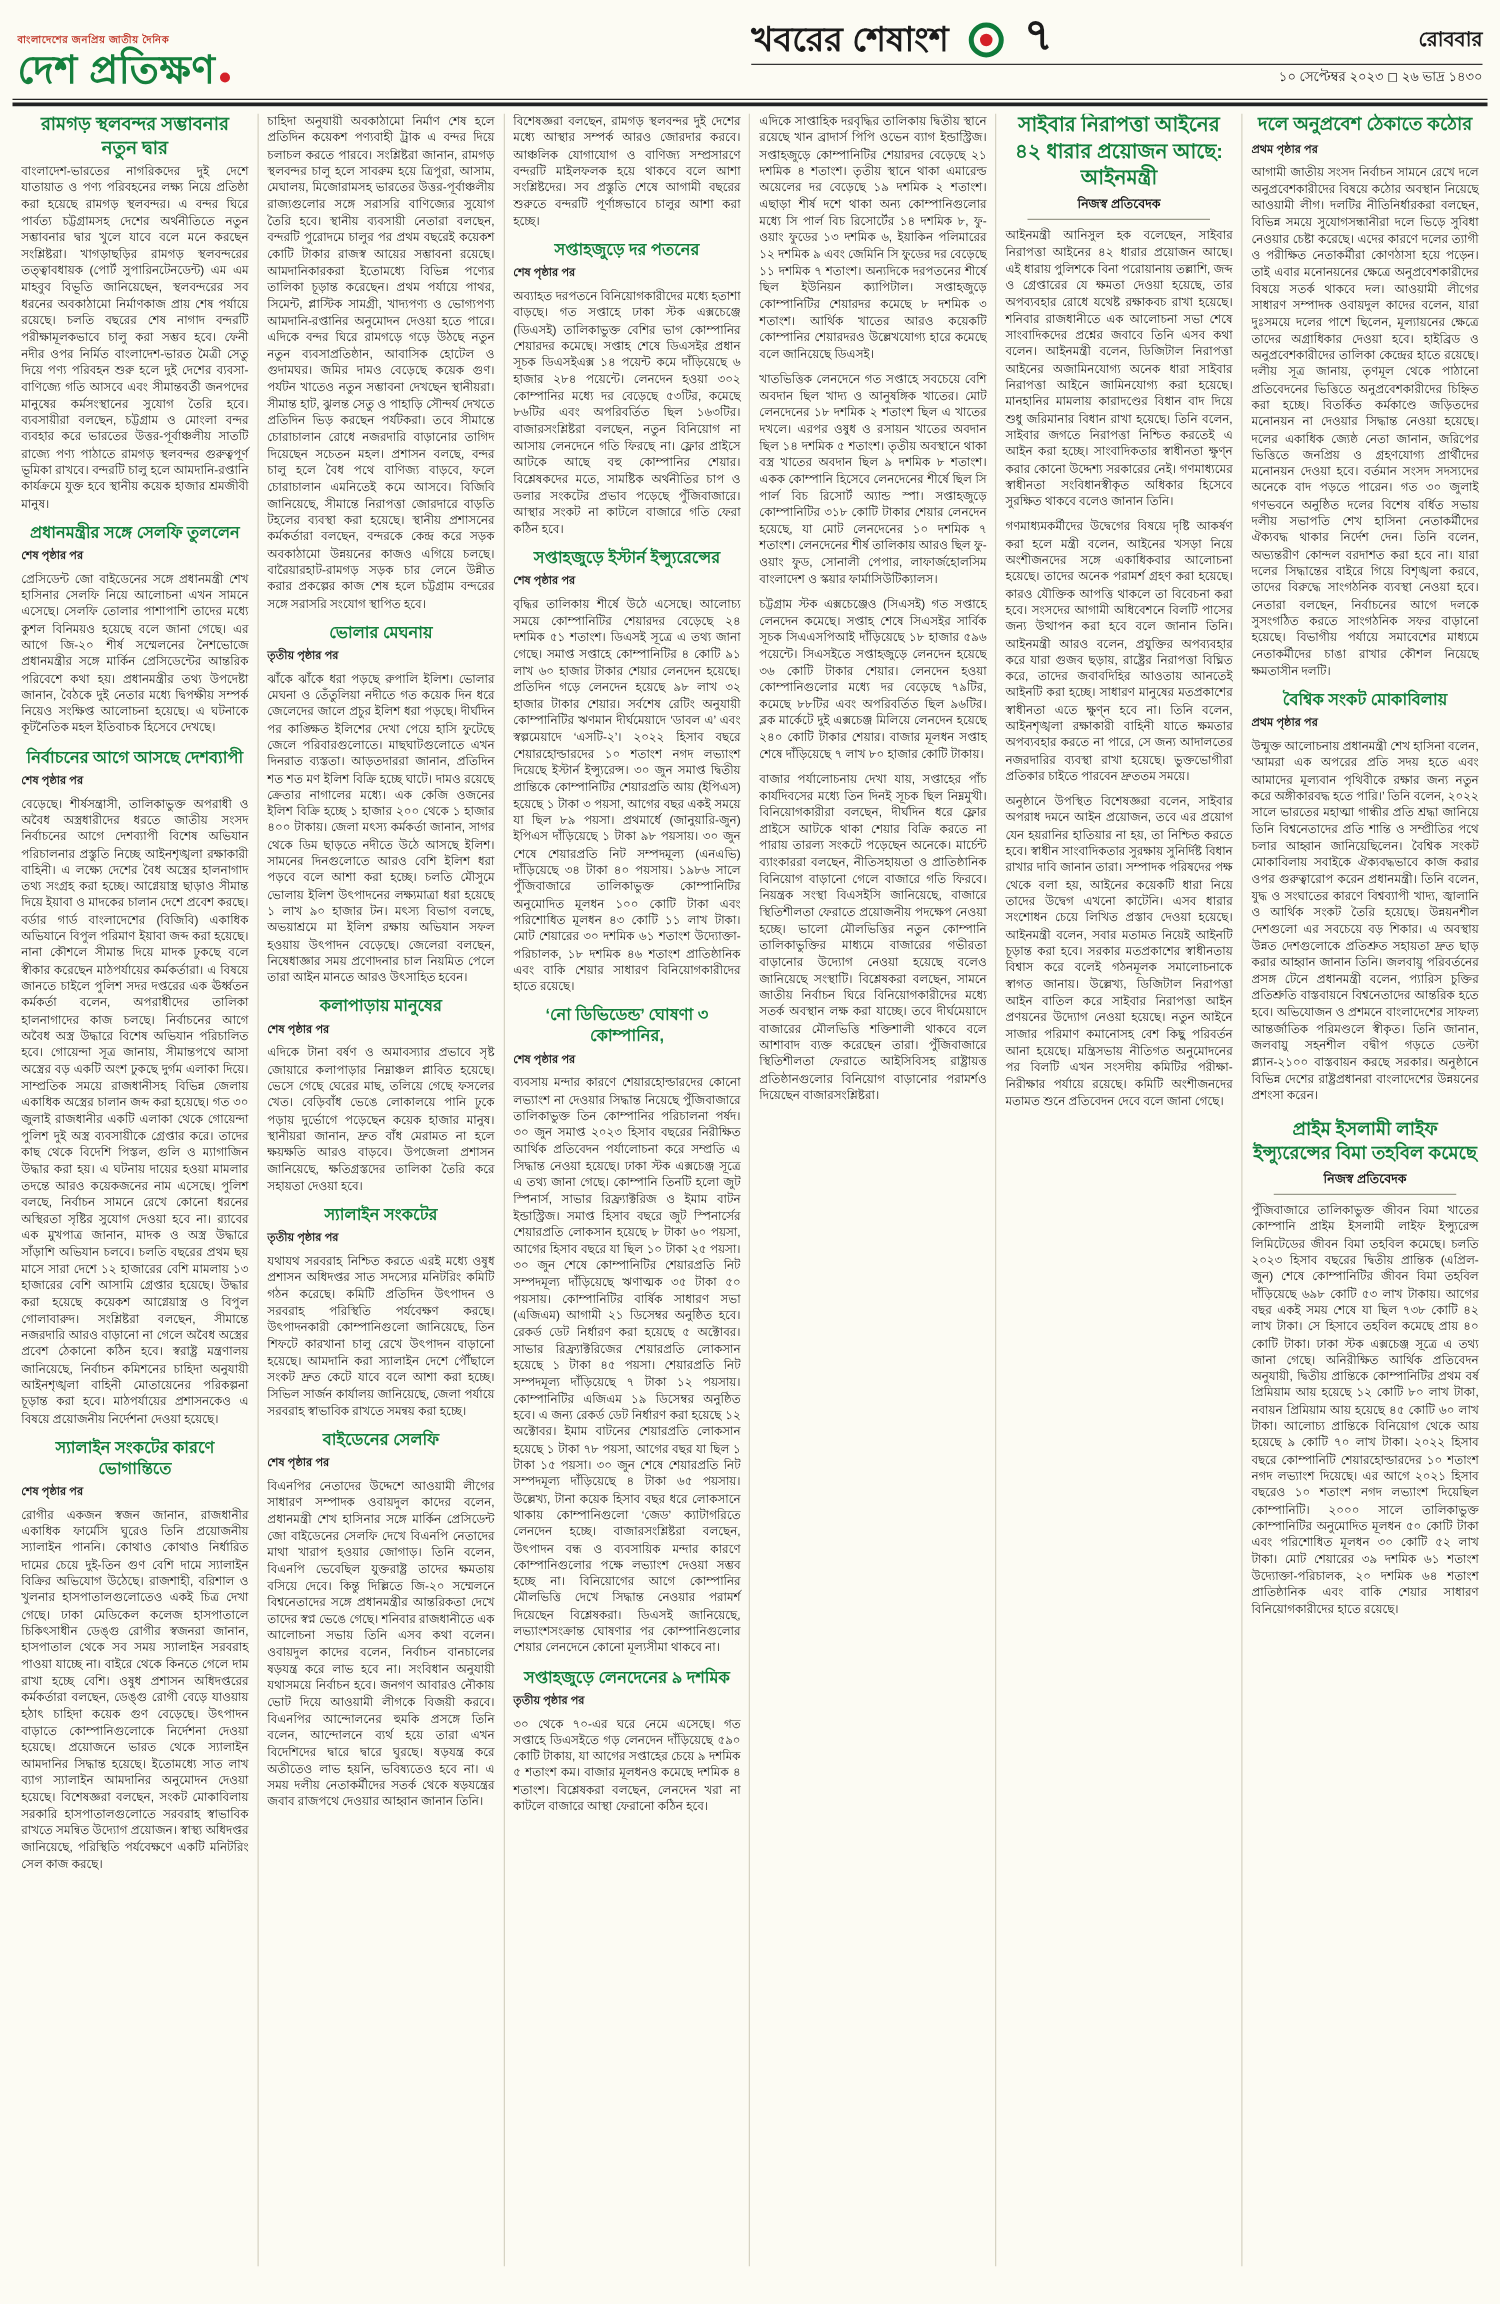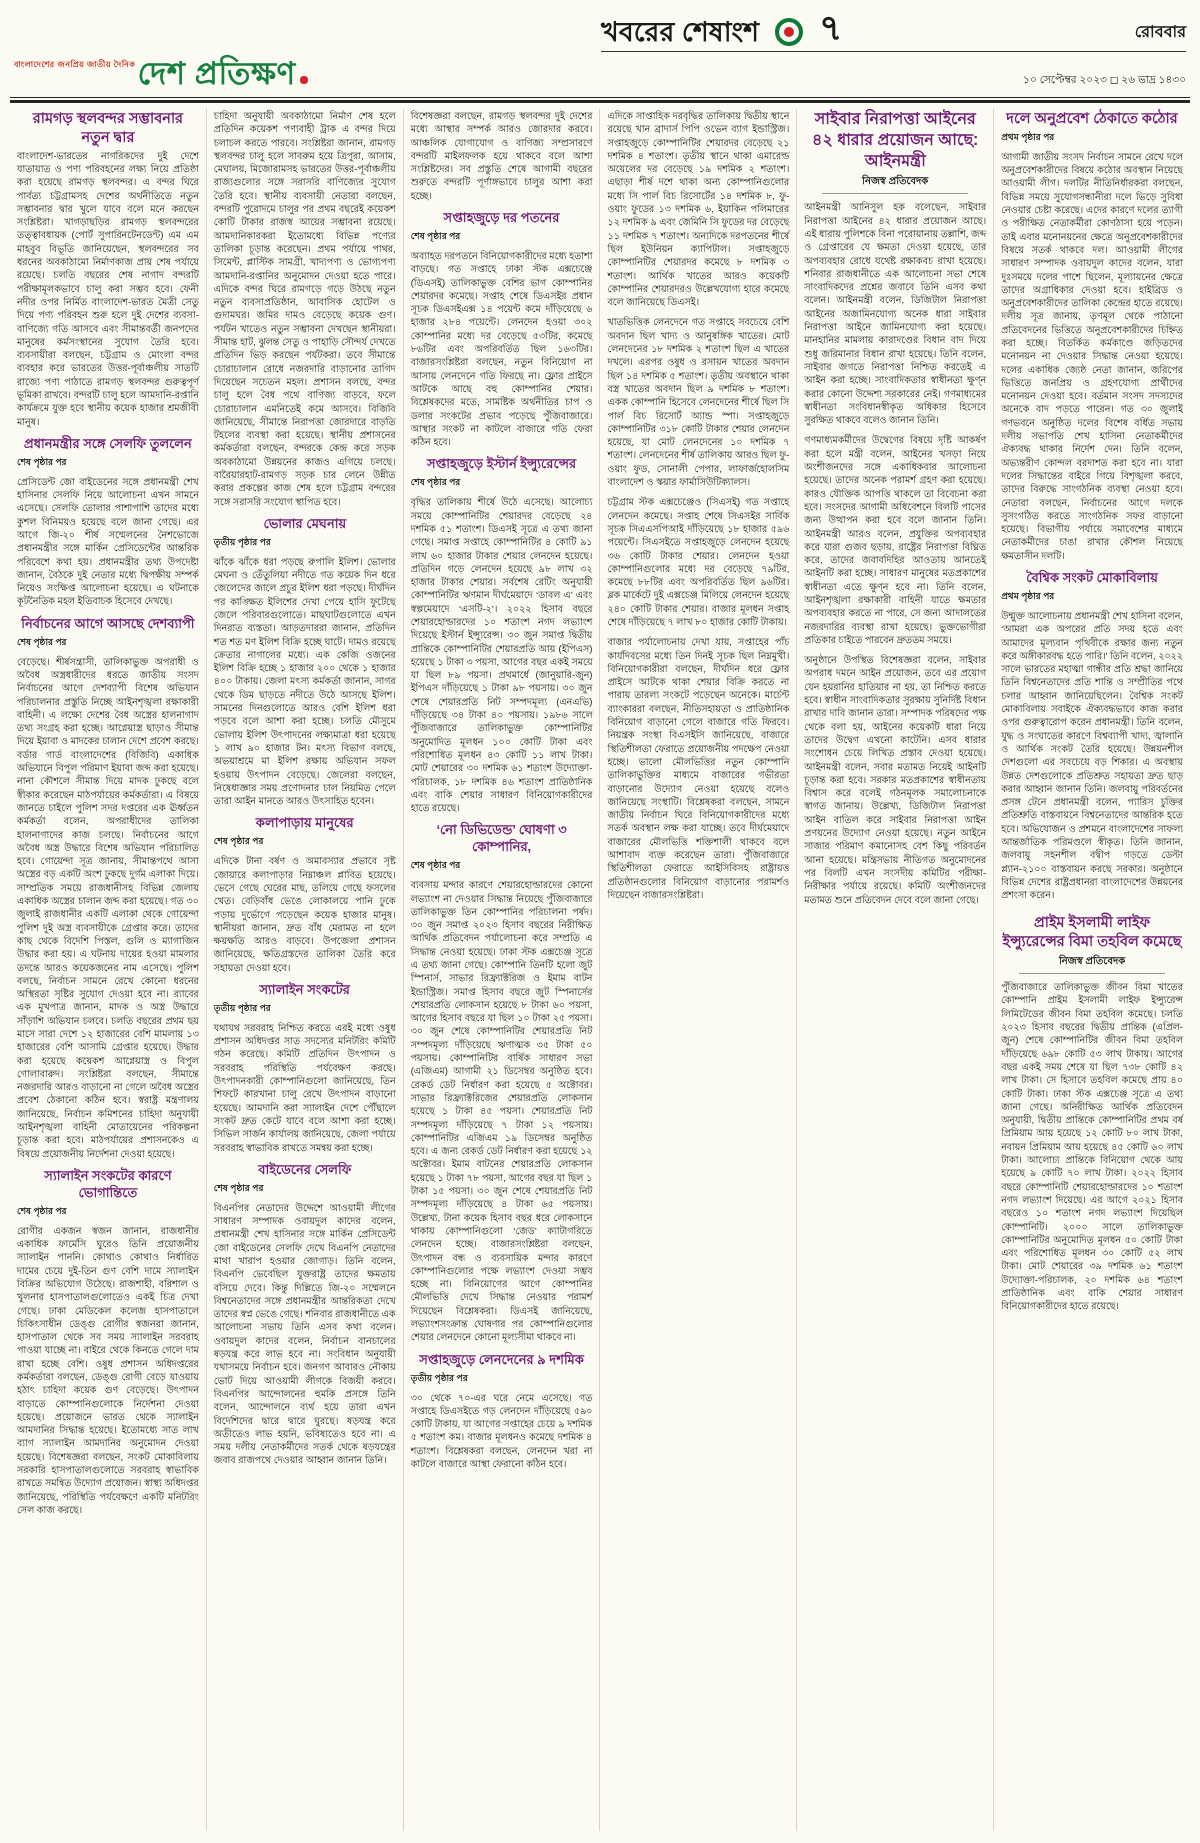--- a/index.html
+++ b/index.html
@@ -1,38 +1,38 @@
 <!DOCTYPE html>
 <html lang="bn"><head>
 <meta charset="utf-8">
 <style>
   html,body{margin:0;padding:0;background:#d9d7cf;}
   .page{width:1200px;height:1843px;margin:0 auto;background:#fcfbf3;color:#1b1b1b;
         font-family:"Liberation Sans","DejaVu Sans",sans-serif;overflow:hidden;box-sizing:border-box;}
   
   .masthead{display:flex;justify-content:space-between;align-items:flex-end;padding:10px 14px 4px;}
-  .mast-left{display:flex;flex-direction:row;gap:2px;}
+  .mast-left{display:flex;flex-direction:column;gap:2px;}
   .tagline{font-size:8px;letter-spacing:.5px;color:#c0392b;font-weight:bold;}
   .logo{font-size:31px;font-weight:bold;color:#15803d;line-height:1;letter-spacing:.5px;}
   .logo .accent-dot{display:inline-block;width:8px;height:8px;border-radius:50%;background:#d42027;margin-left:4px;}
   .mast-right{display:flex;flex-direction:column;width:585px;}
   .mr-row{display:flex;align-items:flex-end;gap:16px;}
   .section-title{font-size:27px;font-weight:bold;line-height:1;}
   .logo-mark{width:28px;height:28px;border-radius:50%;border:4px solid #0e7a3a;box-sizing:border-box;
              display:flex;align-items:center;justify-content:center;flex:0 0 auto;}
   .logo-mark span{width:10px;height:10px;border-radius:50%;background:#d42027;display:block;}
   .page-number{font-size:36px;font-weight:bold;line-height:1;}
   .weekday{font-size:16px;font-weight:bold;margin-left:auto;}
-  .dateline{margin-top:5px;border-top:1px solid #333;padding-top:20px;font-size:10.5px;text-align:right;color:#222;}
+  .dateline{margin-top:5px;border-top:1px solid #333;padding-top:2px;font-size:10.5px;text-align:right;color:#222;}
   .mast-rule{margin:4px 10px 0;border-top:1px solid #222;border-bottom:3px solid #222;height:2px;}
   
   .content{display:flex;padding:6px 10px 8px;height:1736px;box-sizing:border-box;}
   .col{flex:1 1 0;overflow:hidden;min-width:0;padding:0 7px;}
   .col + .col{border-left:1px solid #d6d3c3;}
-  .headline{font-weight:bold;text-align:center;font-size:13px;line-height:1.3;margin:8px 0 2px;color:#701a75;}
+  .headline{font-weight:bold;text-align:center;font-size:13px;line-height:1.3;margin:8px 0 2px;color:#15803d;}
   .headline.lg{font-size:14.5px;margin-top:12px;}
   .headline.xl{font-size:16px;line-height:1.3;}
   .cont{font-size:9px;font-weight:bold;margin:0 0 5px;color:#222;}
   .byline{text-align:center;font-size:10px;font-weight:bold;margin:0 18px 6px;padding-bottom:3px;border-bottom:1px solid #9a9a8c;}
   .body{font-size:9.5px;line-height:1.4;text-align:justify;margin:0 0 7px;word-break:break-word;}
   .col .headline:first-child{margin-top:0;}
 </style>
 </head>
 <body>
 

